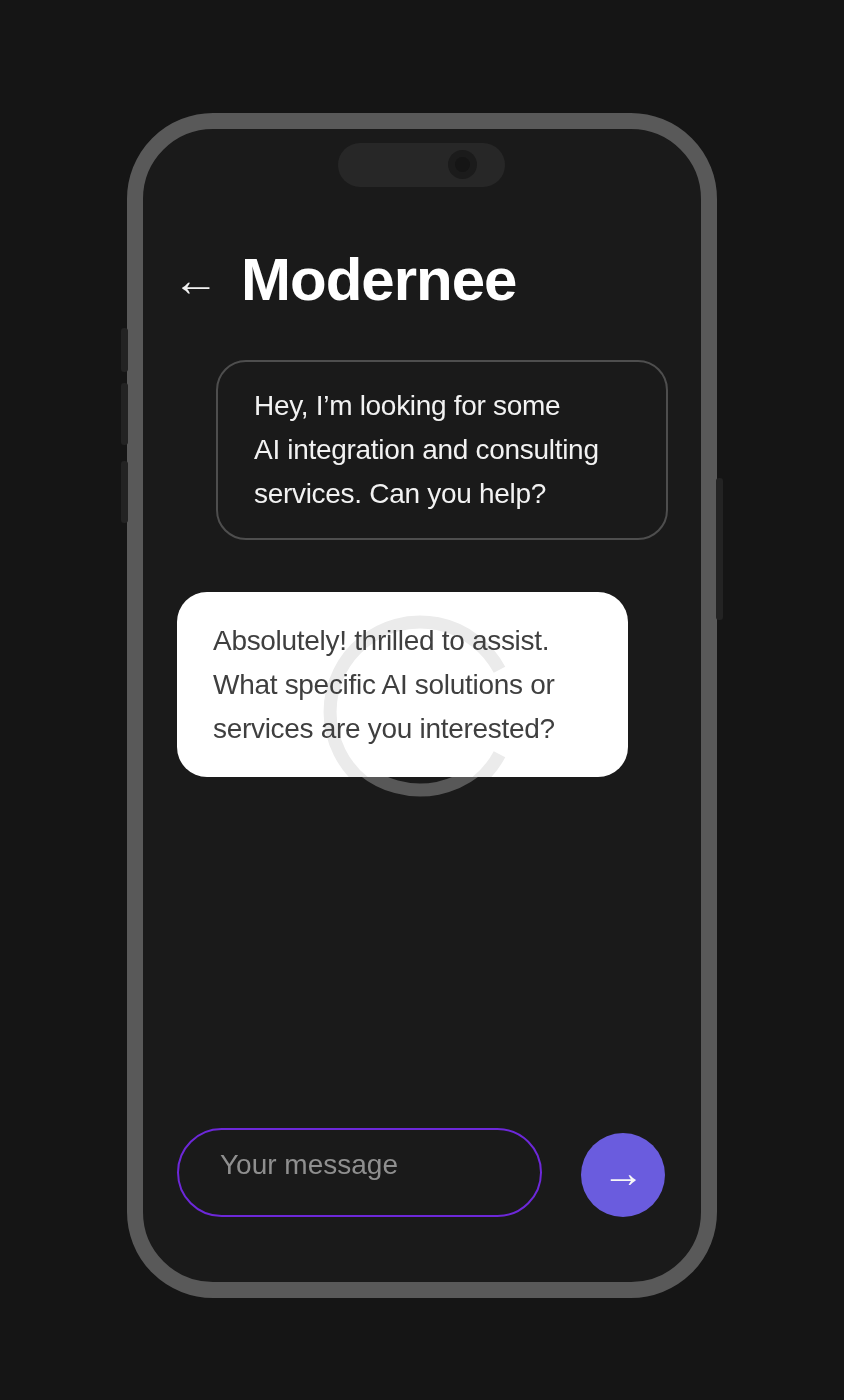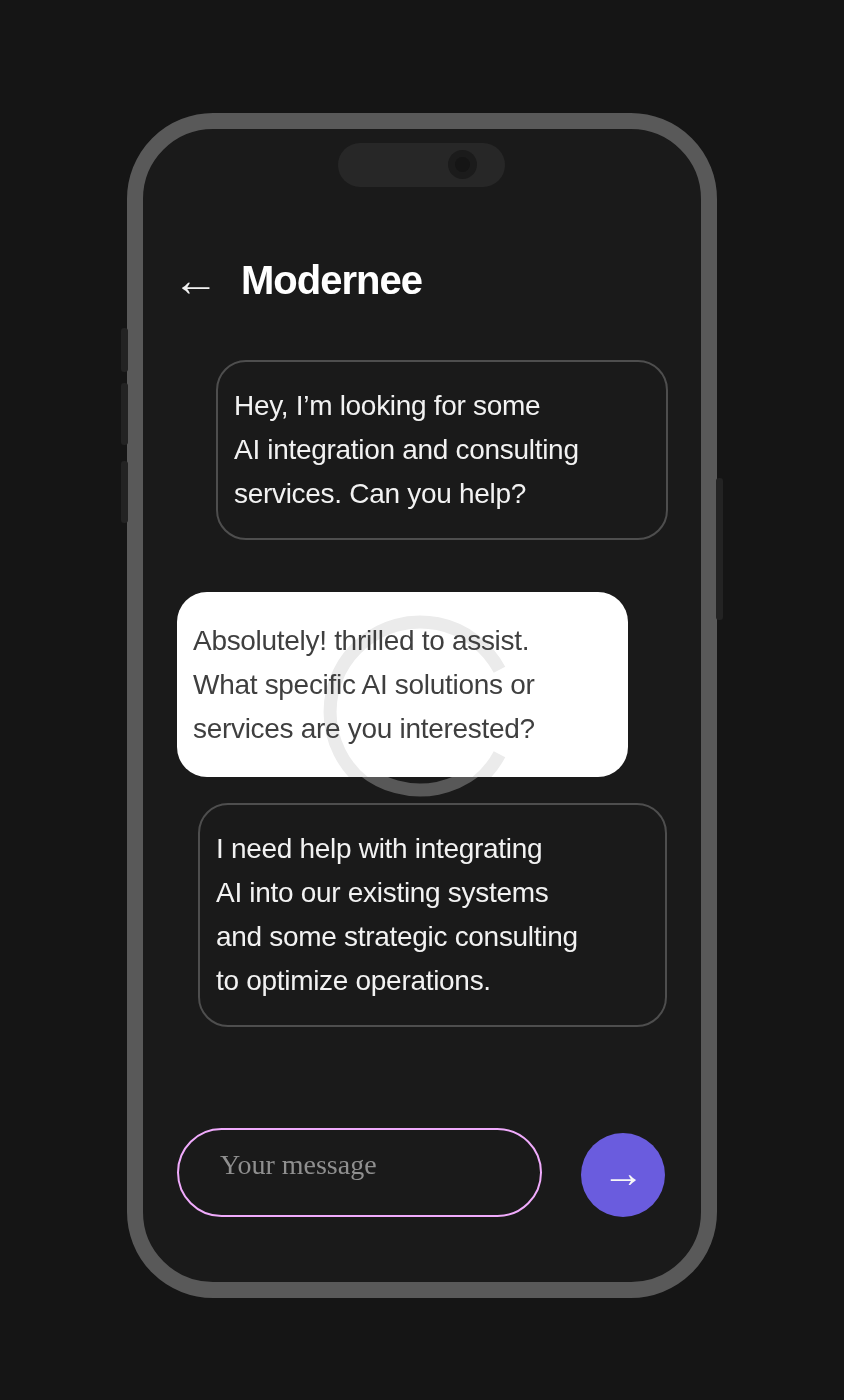--- a/index.html
+++ b/index.html
@@ -67,21 +67,21 @@
   }
   .back-arrow {
     color: #f0f0f0;
     font-size: 46px;
     font-weight: 400;
     line-height: 1;
     cursor: pointer;
   }
   .app-title {
     color: #ffffff;
-    font-size: 40px;
+    font-size: 60px;
     font-weight: 800;
     letter-spacing: -1px;
     line-height: 1;
   }
 
   
   .watermark-dark {
     position: absolute;
     left: 177px; top: 471px;
     width: 200px; height: 200px;
@@ -98,21 +98,21 @@
   
   .bubble {
     position: absolute;
     border-radius: 30px;
     font-size: 28px;
     line-height: 44px;
     letter-spacing: -0.3px;
     white-space: pre;
     display: flex;
     align-items: center;
-    padding-left: 16px;
+    padding-left: 36px;
     z-index: 1;
   }
   .bubble.outlined {
     border: 2px solid #4e4e4e;
     color: #f2f2f2;
     background: transparent;
   }
   .bubble.filled {
     background: #ffffff;
     color: #3f3f3f;
@@ -123,25 +123,25 @@
   .msg-1 { left: 73px;  top: 231px; width: 452px; height: 180px; }
   .msg-2 { left: 34px;  top: 451px; width: 451px; height: 185px; }
   .msg-3 { left: 55px;  top: 674px; width: 469px; height: 224px; }
 
   
   .message-input {
     position: absolute;
     left: 34px; top: 999px;
     width: 365px; height: 89px;
     background: transparent;
-    border: 2px solid #f0abfc;
+    border: 2px solid #6d28d9;
     border-radius: 45px;
     outline: none;
     color: #e8e8e8;
-    font-family: Liberation Serif, serif;
+    font-family: Liberation Sans, sans-serif;
     font-size: 28px;
     padding: 0 30px 16px 41px;
   }
   .message-input::placeholder { color: #8f8f8f; opacity: 1; }
 
   .send-button {
     position: absolute;
     left: 438px; top: 1004px;
     width: 84px; height: 84px;
     border-radius: 50%;
@@ -190,26 +190,20 @@
 
   <div class="bubble filled msg-2">
     <svg class="watermark-light" viewBox="0 0 200 200">
       <path d="M179.5 142.3 A90 90 0 1 1 179.5 57.7" fill="none" stroke="#ebebeb" stroke-width="13"></path>
     </svg>
     <span class="bubble-text">Absolutely! thrilled to assist.
 What specific AI solutions or
 services are you interested?</span>
   </div>
 
-  <div class="bubble outlined msg-3">
-    <span class="bubble-text">I need help with integrating
-AI into our existing systems
-and some strategic consulting
-to optimize operations.</span>
-  </div>
 
   <input class="message-input" type="text" placeholder="Your message" style="">
 
   <button class="send-button">
     <span class="send-arrow">→</span>
   </button>
 
 </div>
 
 </body></html>

